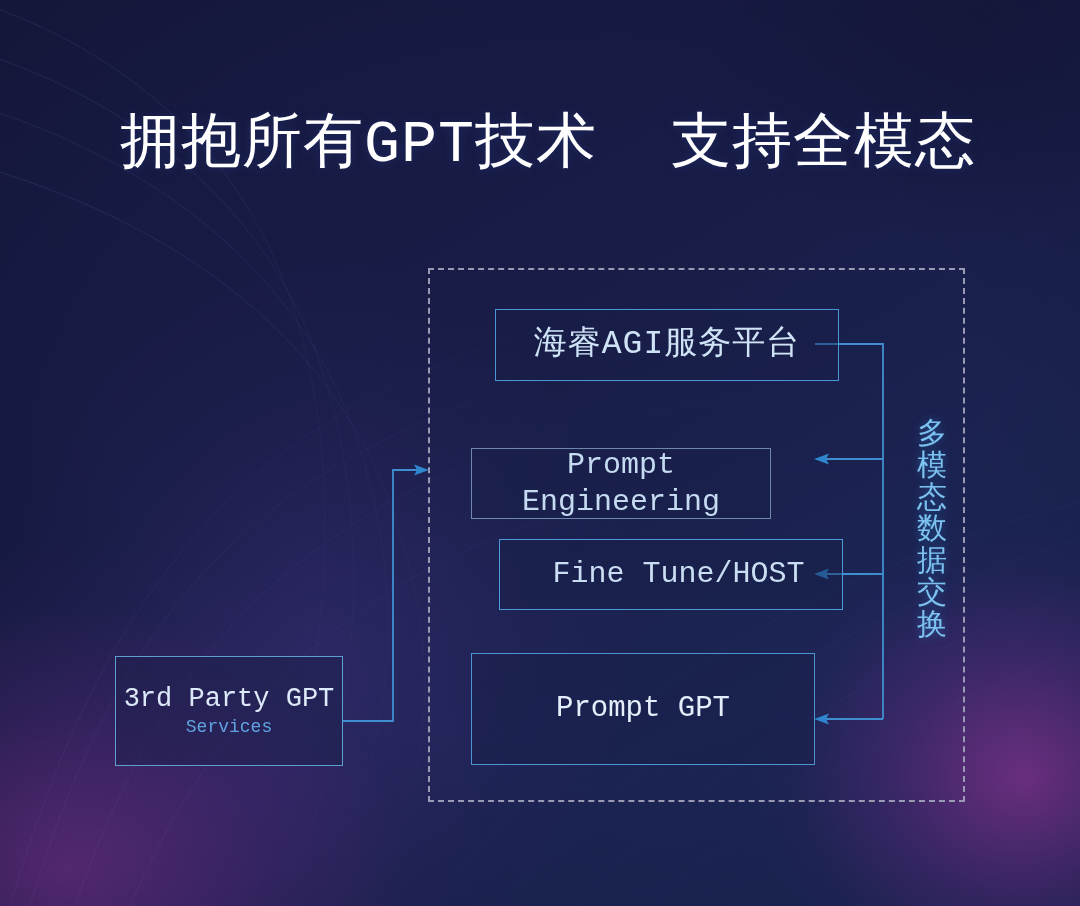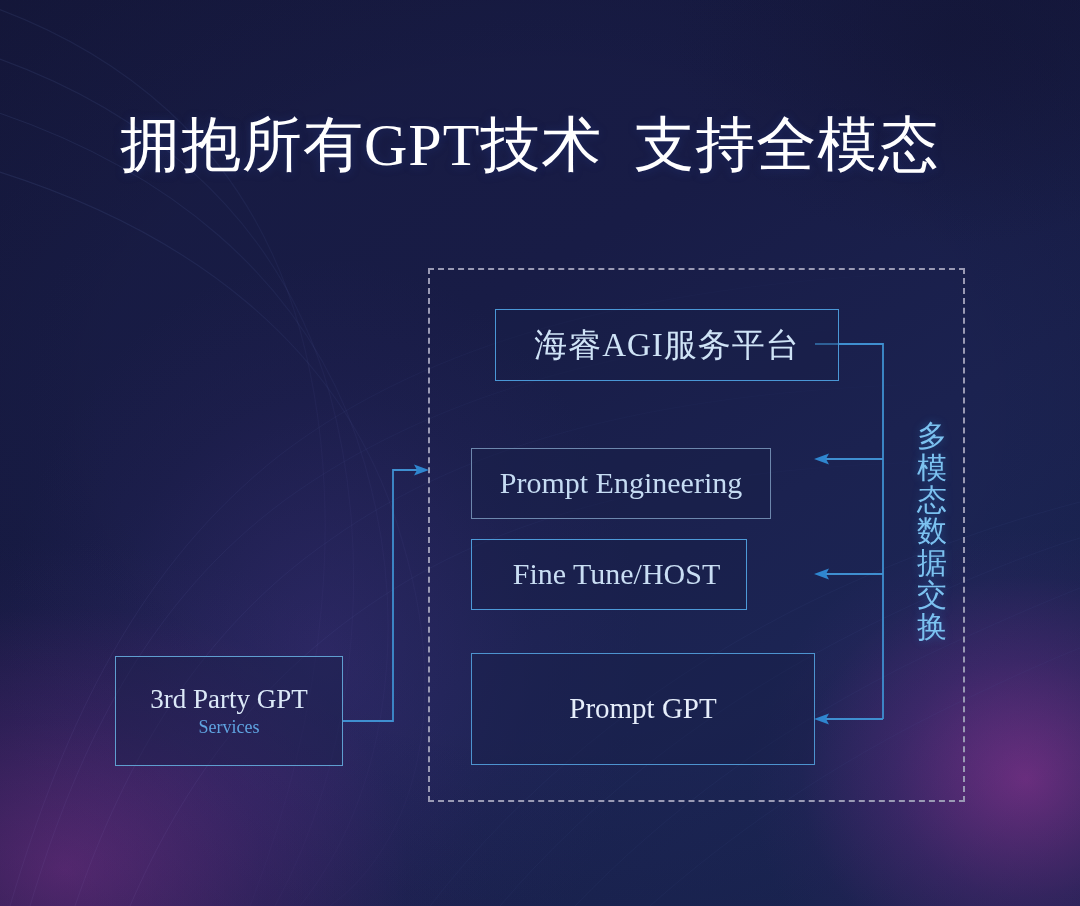--- a/index.html
+++ b/index.html
@@ -5,21 +5,21 @@
   html, body {
     margin: 0;
     padding: 0;
     background: #0d1030;
   }
   #slide {
     position: relative;
     width: 1080px;
     height: 906px;
     overflow: hidden;
-    font-family: Liberation Serif, serif;
+    font-family: Liberation Mono, monospace;
     background: #14532d;
   }
 
   
   .bg-layer {
     position: absolute;
     inset: 0;
     pointer-events: none;
   }
   .bg-base {
@@ -111,21 +111,21 @@
   #node-prompt {
     left: 471px; top: 448px; width: 300px; height: 71px;
     border-color: #6d87ad;
   }
   #node-prompt .l1 {
     color: #c5dbf2;
     font-size: 30px;
   }
 
   #node-finetune {
-    left: 471px; top: 539px; width: 276px; height: 71px;
+    left: 499px; top: 539px; width: 344px; height: 71px;
     border-color: #4d9ad8;
     padding-left: 15px;
   }
   #node-finetune .l1 {
     color: #c9def3;
     font-size: 30px;
   }
 
   #node-robot {
     left: 471px; top: 653px; width: 344px; height: 112px;

